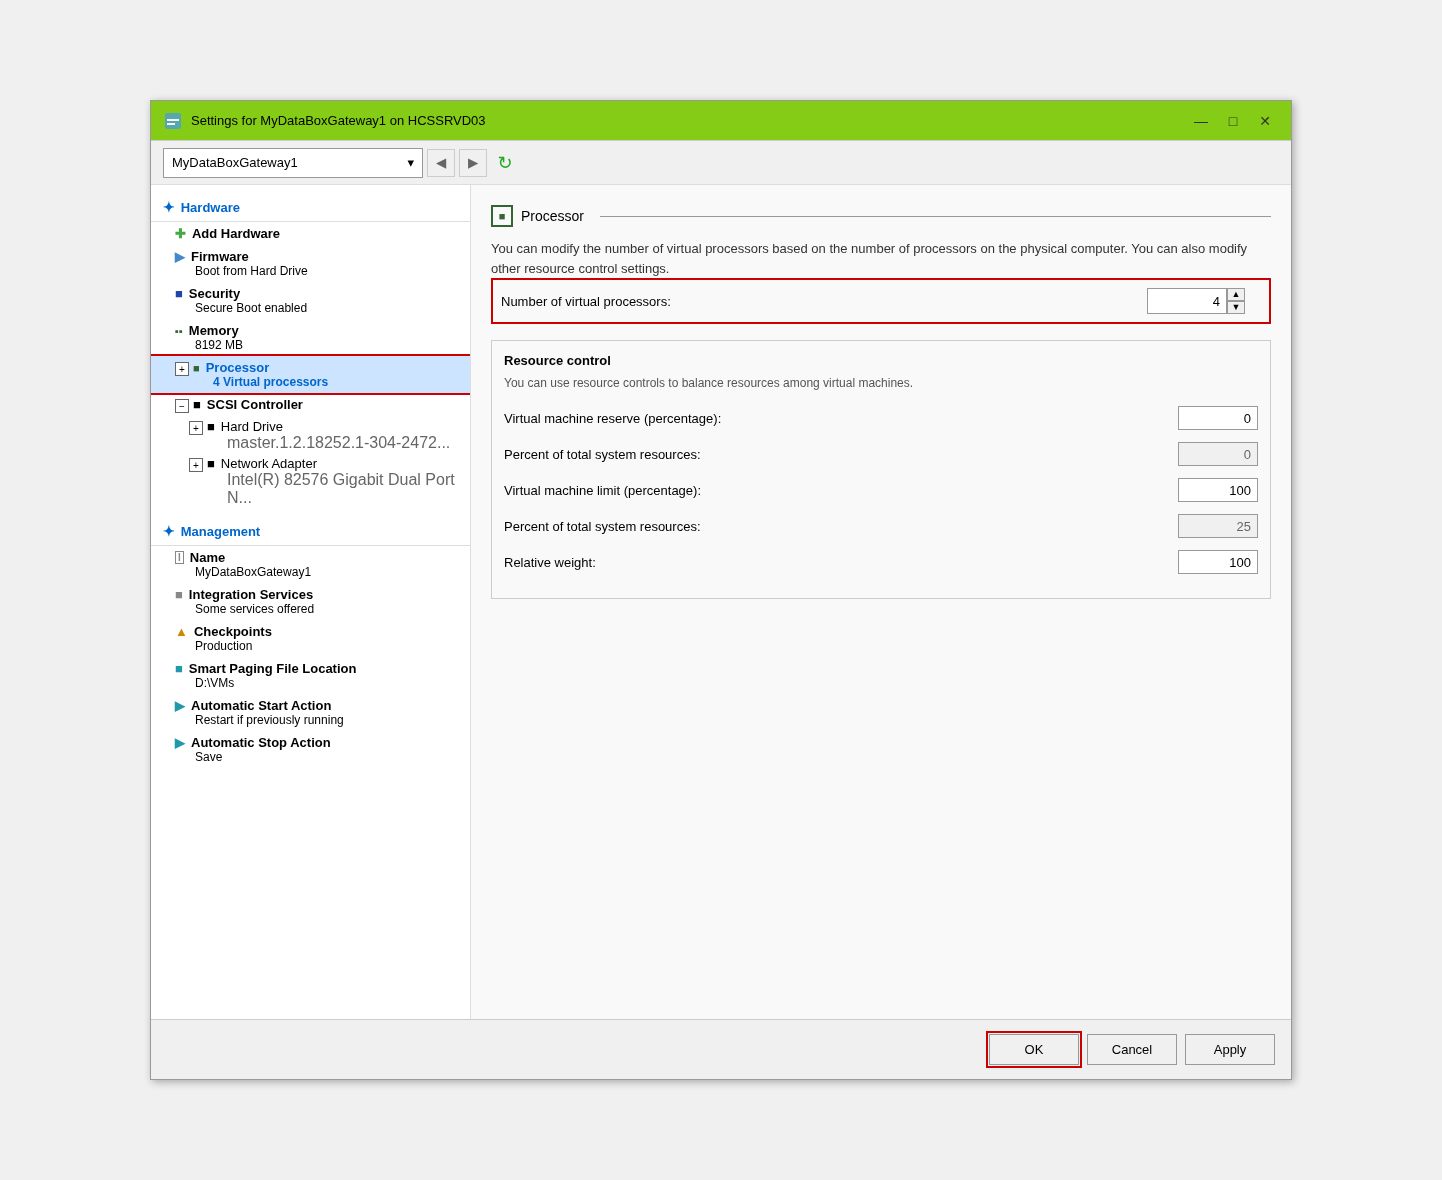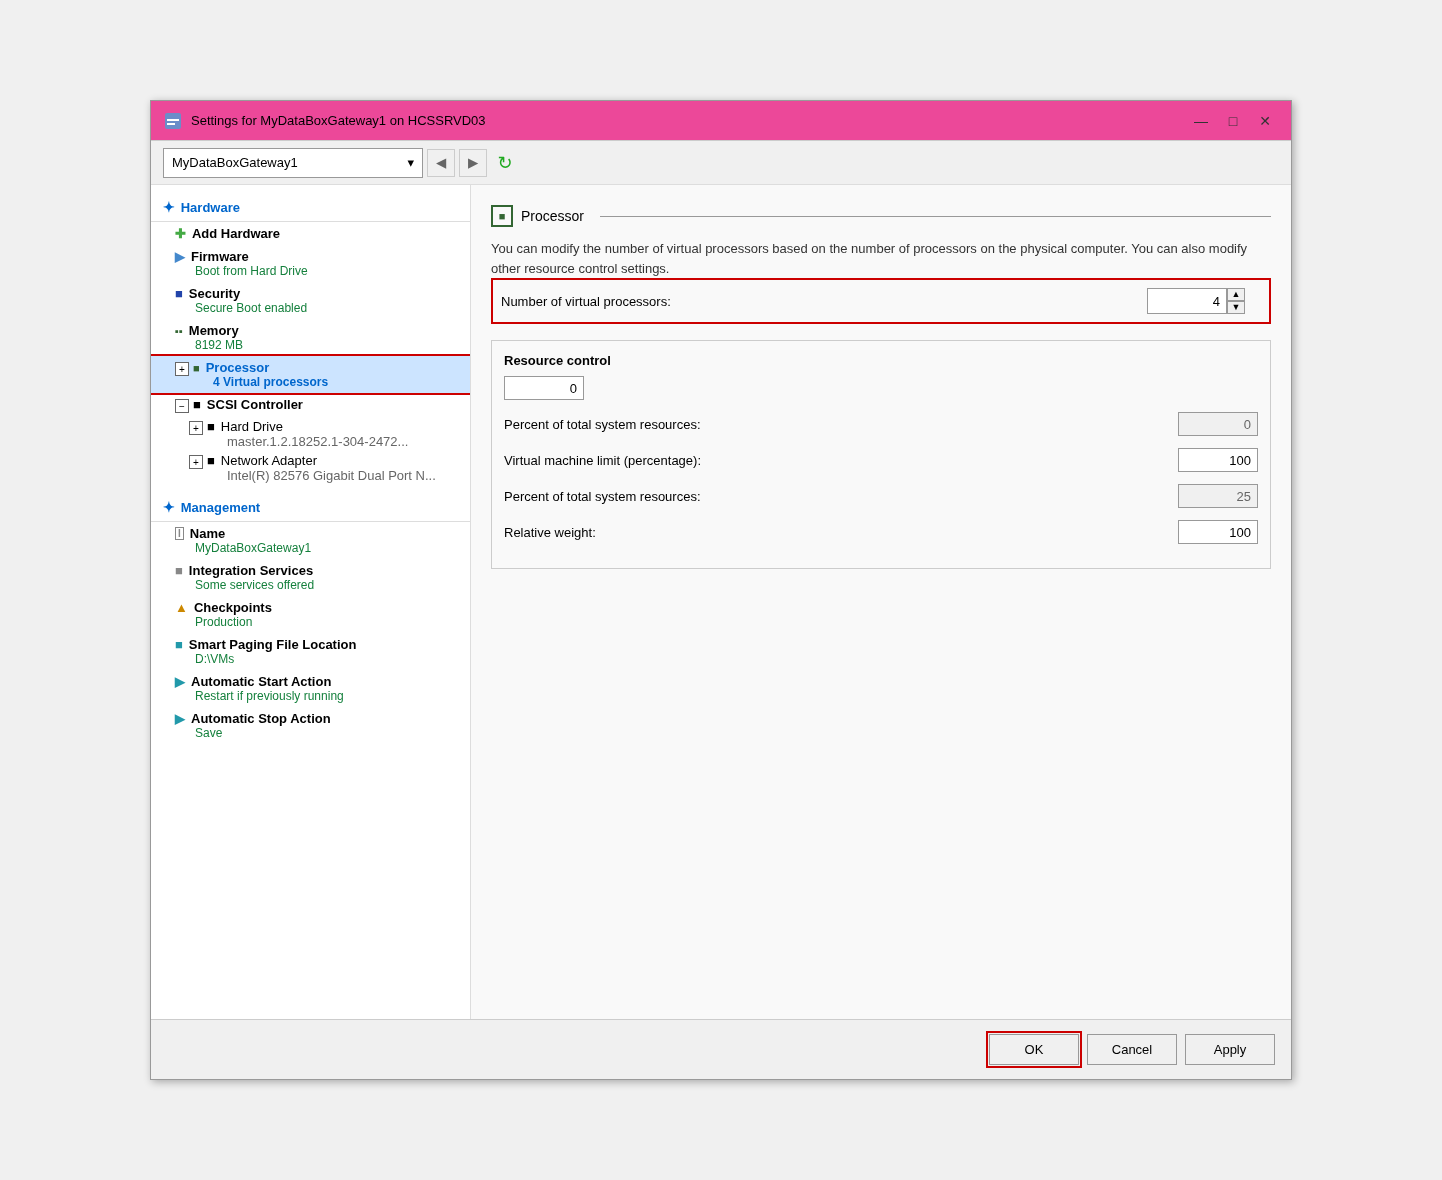--- a/index.html
+++ b/index.html
@@ -1,20 +1,20 @@
 <!DOCTYPE html>
 <html><head>
   <meta charset="utf-8">
   <style>
     * { box-sizing: border-box; margin: 0; padding: 0; }
     body { font-family: 'Segoe UI', Tahoma, Geneva, Verdana, sans-serif; font-size: 13px; background: #f0f0f0; display: flex; justify-content: center; align-items: center; min-height: 100vh; }
     
     .window { width: 1142px; height: 980px; background: #f0f0f0; border: 1px solid #999; box-shadow: 2px 2px 8px rgba(0,0,0,0.3); display: flex; flex-direction: column; }
     
-    .title-bar { background: #ec4899; border-bottom: 1px solid #ccc; padding: 8px 12px; display: flex; align-items: center; justify-content: space-between; height: 40px; }
+    .title-bar { background: #84cc16; border-bottom: 1px solid #ccc; padding: 8px 12px; display: flex; align-items: center; justify-content: space-between; height: 40px; }
     .title-bar-left { display: flex; align-items: center; gap: 8px; }
     .title-icon { width: 20px; height: 20px; display: flex; align-items: center; justify-content: center; }
     .title-text { font-size: 13px; color: #000; }
     .title-bar-controls { display: flex; gap: 4px; }
     .title-btn { width: 28px; height: 24px; border: none; background: transparent; cursor: pointer; font-size: 14px; color: #333; display: flex; align-items: center; justify-content: center; }
     
     .toolbar { padding: 6px 12px; display: flex; align-items: center; gap: 4px; background: #f0f0f0; border-bottom: 1px solid #ddd; height: 44px; }
     .vm-dropdown { width: 260px; height: 30px; border: 1px solid #999; background: white; padding: 0 8px; font-size: 13px; display: flex; align-items: center; justify-content: space-between; cursor: pointer; }
     .nav-btn { width: 28px; height: 28px; border: 1px solid #ccc; background: #f0f0f0; display: flex; align-items: center; justify-content: center; cursor: pointer; color: #666; }
     .refresh-btn { width: 28px; height: 28px; border: none; background: transparent; display: flex; align-items: center; justify-content: center; cursor: pointer; }
@@ -22,26 +22,26 @@
     .main-content { display: flex; flex: 1; overflow: hidden; }
     
     .sidebar { width: 320px; background: white; border-right: 1px solid #ddd; overflow-y: auto; flex-shrink: 0; padding: 8px 0; }
     
     .section-header { display: flex; align-items: center; gap: 6px; padding: 6px 12px; color: #0066cc; font-weight: bold; font-size: 13px; border-bottom: 1px solid #ddd; }
     .section-icon { color: #0066cc; font-size: 14px; }
     
     .sidebar-item { padding: 4px 12px 4px 24px; cursor: pointer; }
     .sidebar-item.selected { background: #cce4ff; outline: 2px solid #cc0000; }
     .sidebar-item-title { font-weight: bold; font-size: 13px; display: flex; align-items: center; gap: 6px; }
-    .sidebar-item-subtitle { font-size: 12px; color: #15803d; padding-left: 20px; }
+    .sidebar-item-subtitle { font-size: 12px; color: #000000; padding-left: 20px; }
     .item-with-expand { display: flex; align-items: flex-start; }
     .expand-btn { width: 14px; height: 14px; border: 1px solid #666; background: white; display: flex; align-items: center; justify-content: center; cursor: pointer; font-size: 10px; margin-right: 4px; margin-top: 2px; flex-shrink: 0; }
     .sidebar-sub-item { padding: 2px 12px 2px 38px; cursor: pointer; }
     .sidebar-sub-title { font-size: 13px; display: flex; align-items: center; gap: 6px; }
-    .sidebar-sub-subtitle { font-size: 13px; color: #666; padding-left: 20px; }
+    .sidebar-sub-subtitle { font-size: 16px; color: #666; padding-left: 20px; }
     
     .content-panel { flex: 1; background: #f9f9f9; padding: 20px; overflow-y: auto; }
     .panel-title { display: flex; align-items: center; gap: 8px; font-size: 14px; font-weight: normal; margin-bottom: 12px; }
     .panel-title-line { flex: 1; height: 1px; background: #999; margin-left: 8px; }
     .panel-description { font-size: 13px; color: #333; line-height: 1.5; }
     
     .vp-row { display: flex; align-items: center; gap: 12px; border: 2px solid #cc0000; padding: 8px; margin-bottom: 16px; }
     .vp-label { font-size: 13px; white-space: nowrap; }
     .vp-input-group { display: flex; align-items: center; margin-left: auto; margin-right: 16px; }
     .vp-input { width: 80px; height: 26px; border: 1px solid #999; padding: 0 6px; font-size: 13px; text-align: right; }
@@ -261,22 +261,24 @@
             <input type="text" class="vp-input" value="4" style="">
             <div class="spinner-btns">
               <button class="spinner-btn">▲</button>
               <button class="spinner-btn">▼</button>
             </div>
           </div>
         </div>
 
         <div class="resource-control">
           <div class="resource-title">Resource control</div>
+          <div class="resource-desc">You can use resource controls to balance resources among virtual machines.</div>
 
           <div class="resource-row">
+            <span class="resource-label">Virtual machine reserve (percentage):</span>
             <input type="text" class="resource-input" value="0" style="">
           </div>
 
           <div class="resource-row">
             <span class="resource-label">Percent of total system resources:</span>
             <input type="text" class="resource-input readonly" value="0" readonly="" style="">
           </div>
 
           <div class="resource-row" style="margin-top:8px;">
             <span class="resource-label">Virtual machine limit (percentage):</span>

